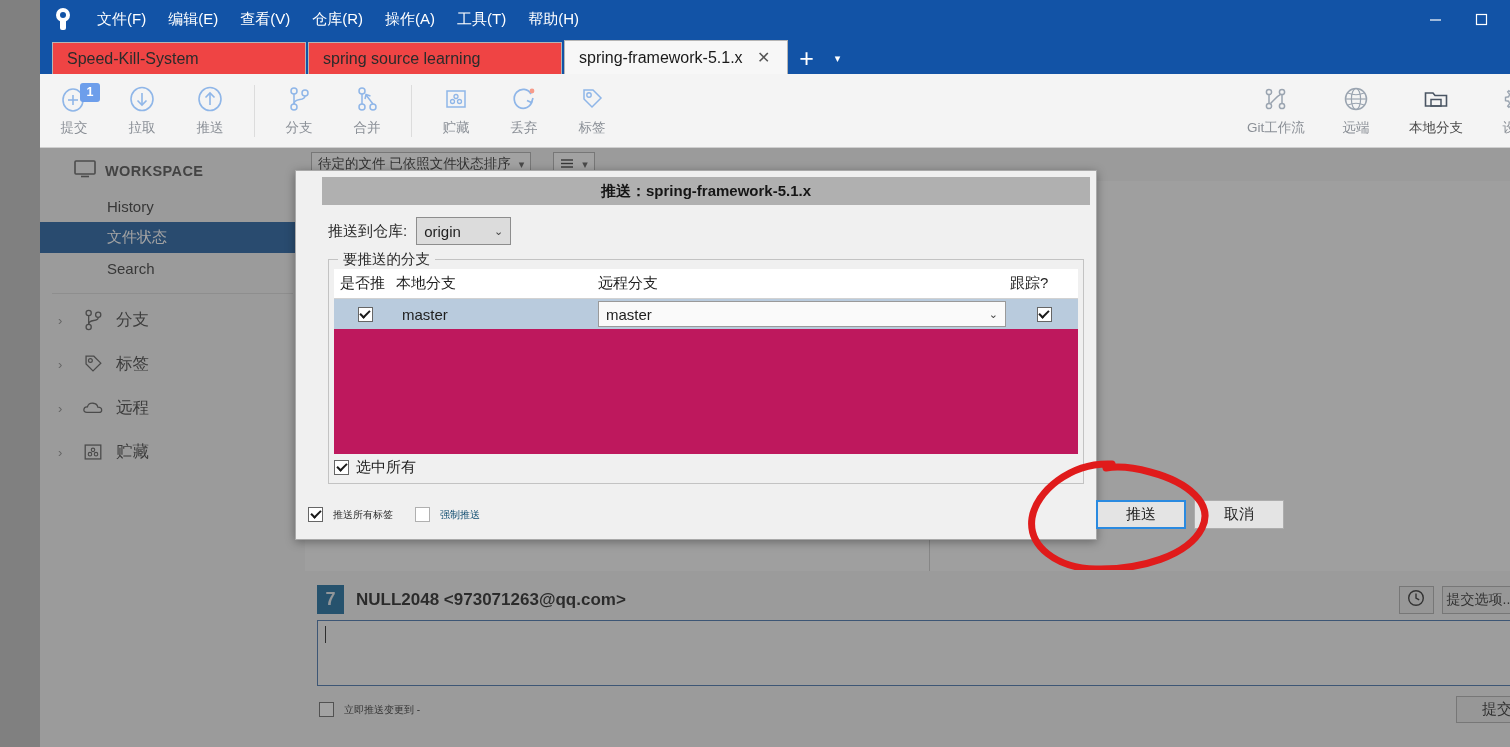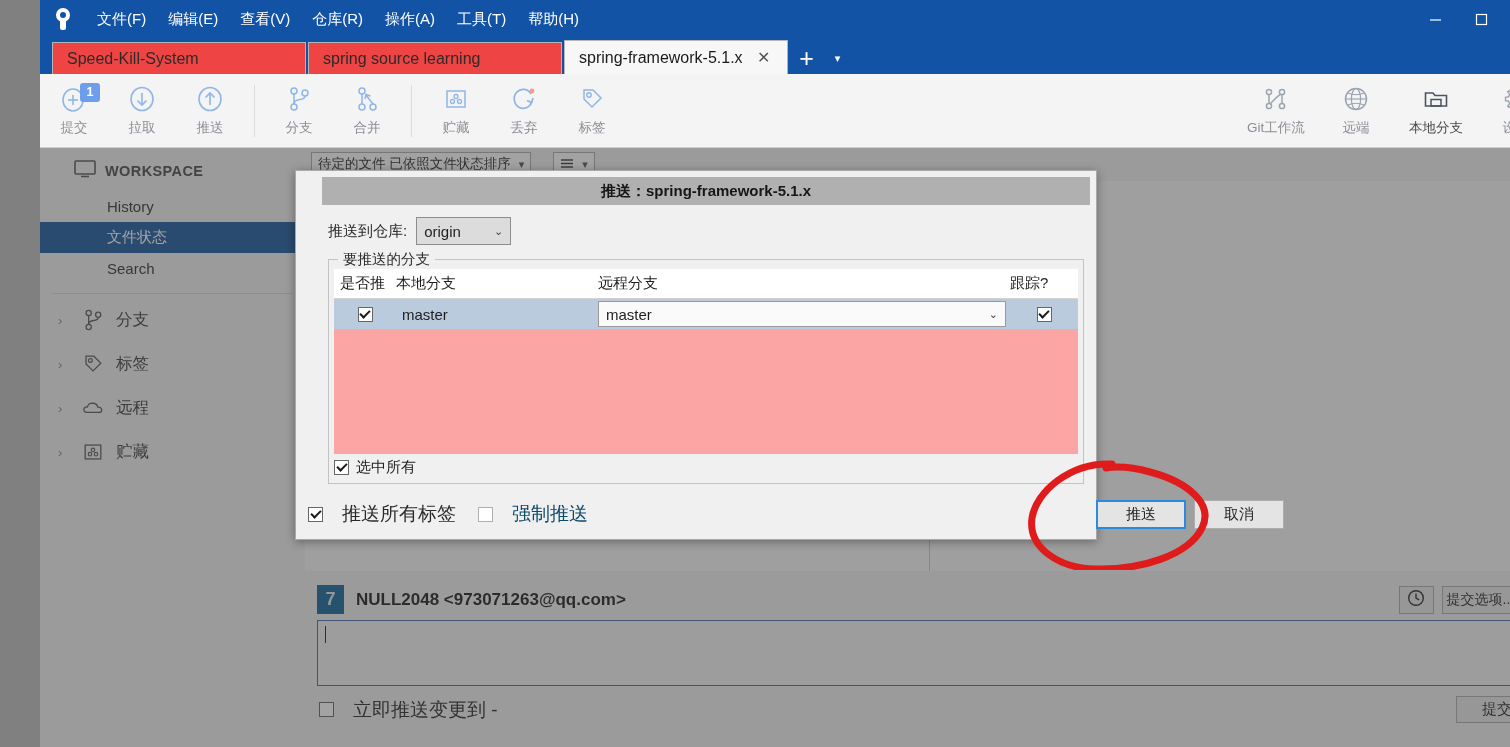--- a/index.html
+++ b/index.html
@@ -200,21 +200,21 @@
     margin: 6px 12px 0 12px; height: 66px;
     border: 1px solid #3f6fa8; background: #f4f4f4;
     padding: 5px 7px; position: relative;
   }
   .caret-line {
     width: 1px; height: 17px; background: #222; display: block;
   }
   .commit-foot {
     display: flex; align-items: center; padding: 10px 12px 0 14px;
   }
-  .cb { display: flex; align-items: center; gap: 19px; font-size: 19px;
+  .cb { display: flex; align-items: flex-end; gap: 10px; font-size: 10px;
         color: #2b2b2b; }
   .box {
     width: 15px; height: 15px; border: 1px solid #666; background: #fff;
     display: inline-flex; align-items: center; justify-content: center;
     flex: 0 0 15px;
   }
   .box.checked::after {
     content: ""; width: 8px; height: 4px; border-left: 2px solid #1a1a1a;
     border-bottom: 2px solid #1a1a1a; transform: rotate(-45deg);
     margin-top: -3px;
@@ -269,21 +269,21 @@
   }
   .grid-head {
     display: flex; height: 30px; align-items: center;
     background: #fff; border-bottom: 1px solid #d2d2d2;
     margin: 9px 5px 0 5px; font-size: 15px; color: #1f1f1f;
   }
   .gh-c1 { width: 62px; padding-left: 6px; }
   .gh-c2 { flex: 1; }
   .gh-c3 { width: 412px; }
   .gh-c4 { width: 68px; }
-  .grid-body { background: #fca5a5; margin: 0 5px; height: 155px; }
+  .grid-body { background: #be185d; margin: 0 5px; height: 155px; }
   .grid-row {
     display: flex; align-items: center; height: 30px;
     background: #b9cbdd;
   }
   .gr-c1 { width: 62px; display: flex; justify-content: center; }
   .gr-c2 { flex: 1; font-size: 15px; color: #1f1f1f; padding-left: 6px; }
   .gr-c3 { width: 412px; padding-right: 4px; }
   .gr-c4 { width: 68px; display: flex; justify-content: center; }
   .mini-select {
     height: 26px; border: 1px solid #9a9a9a; background: #fafafa;

